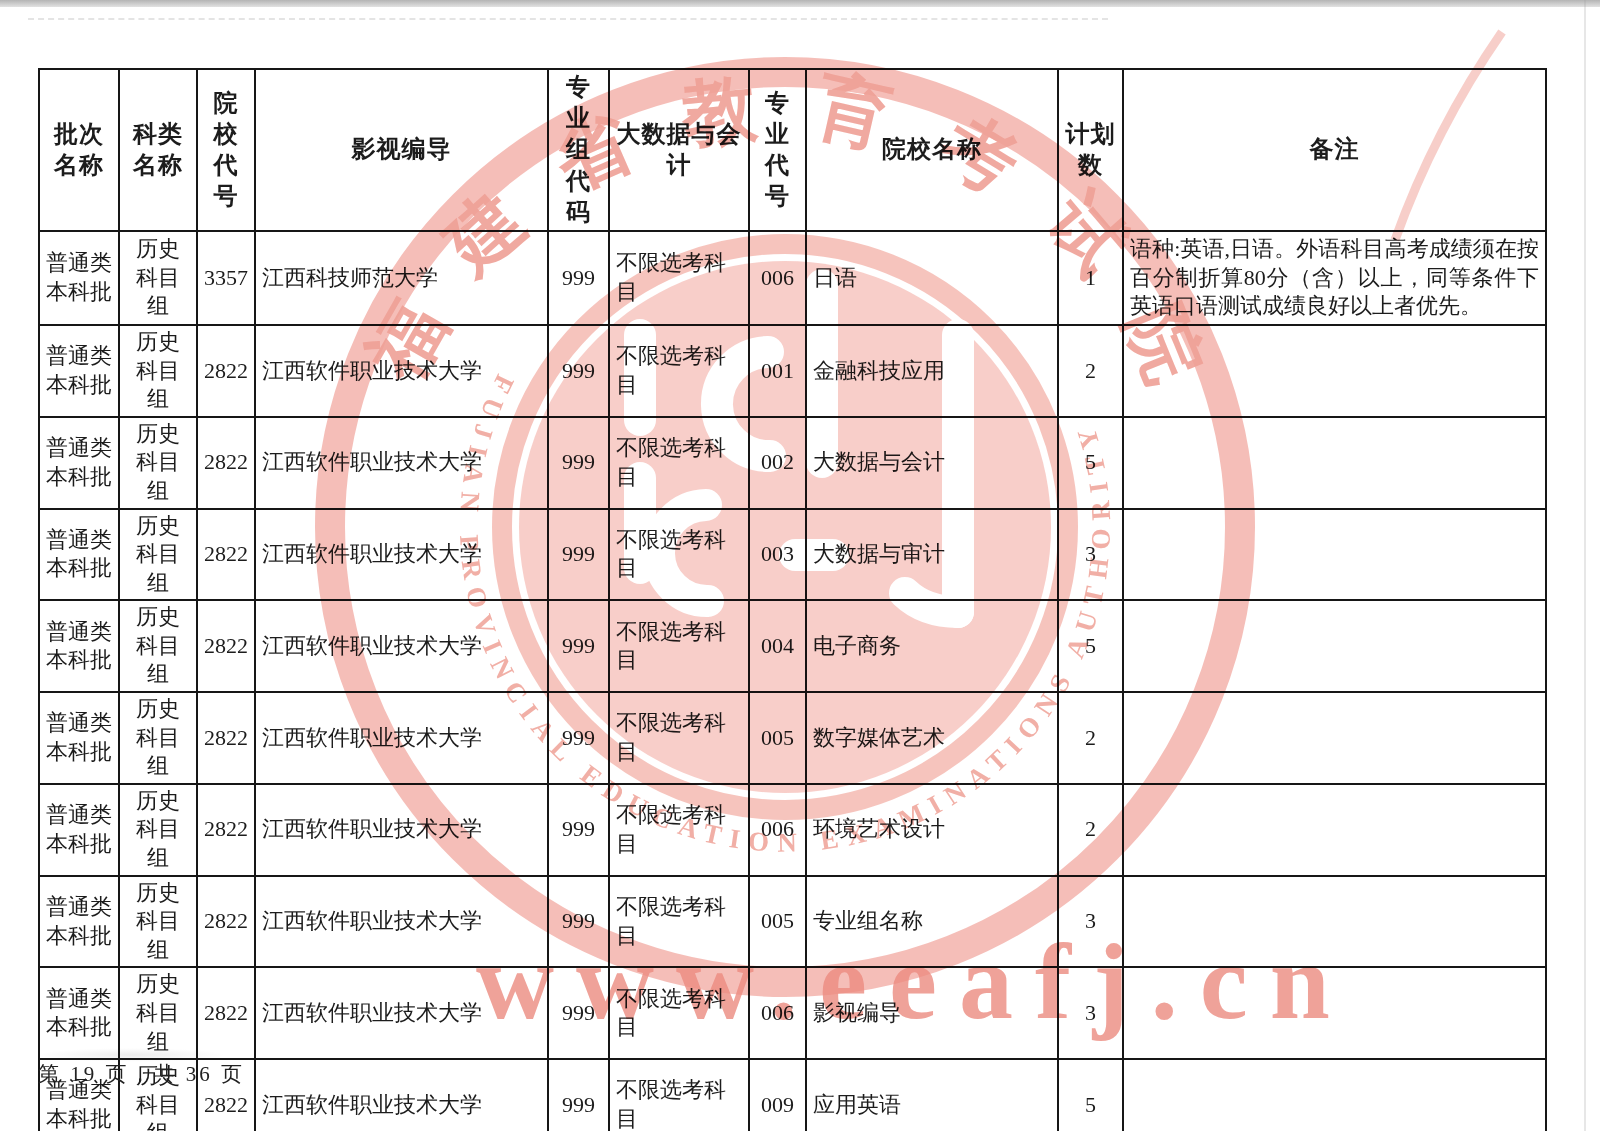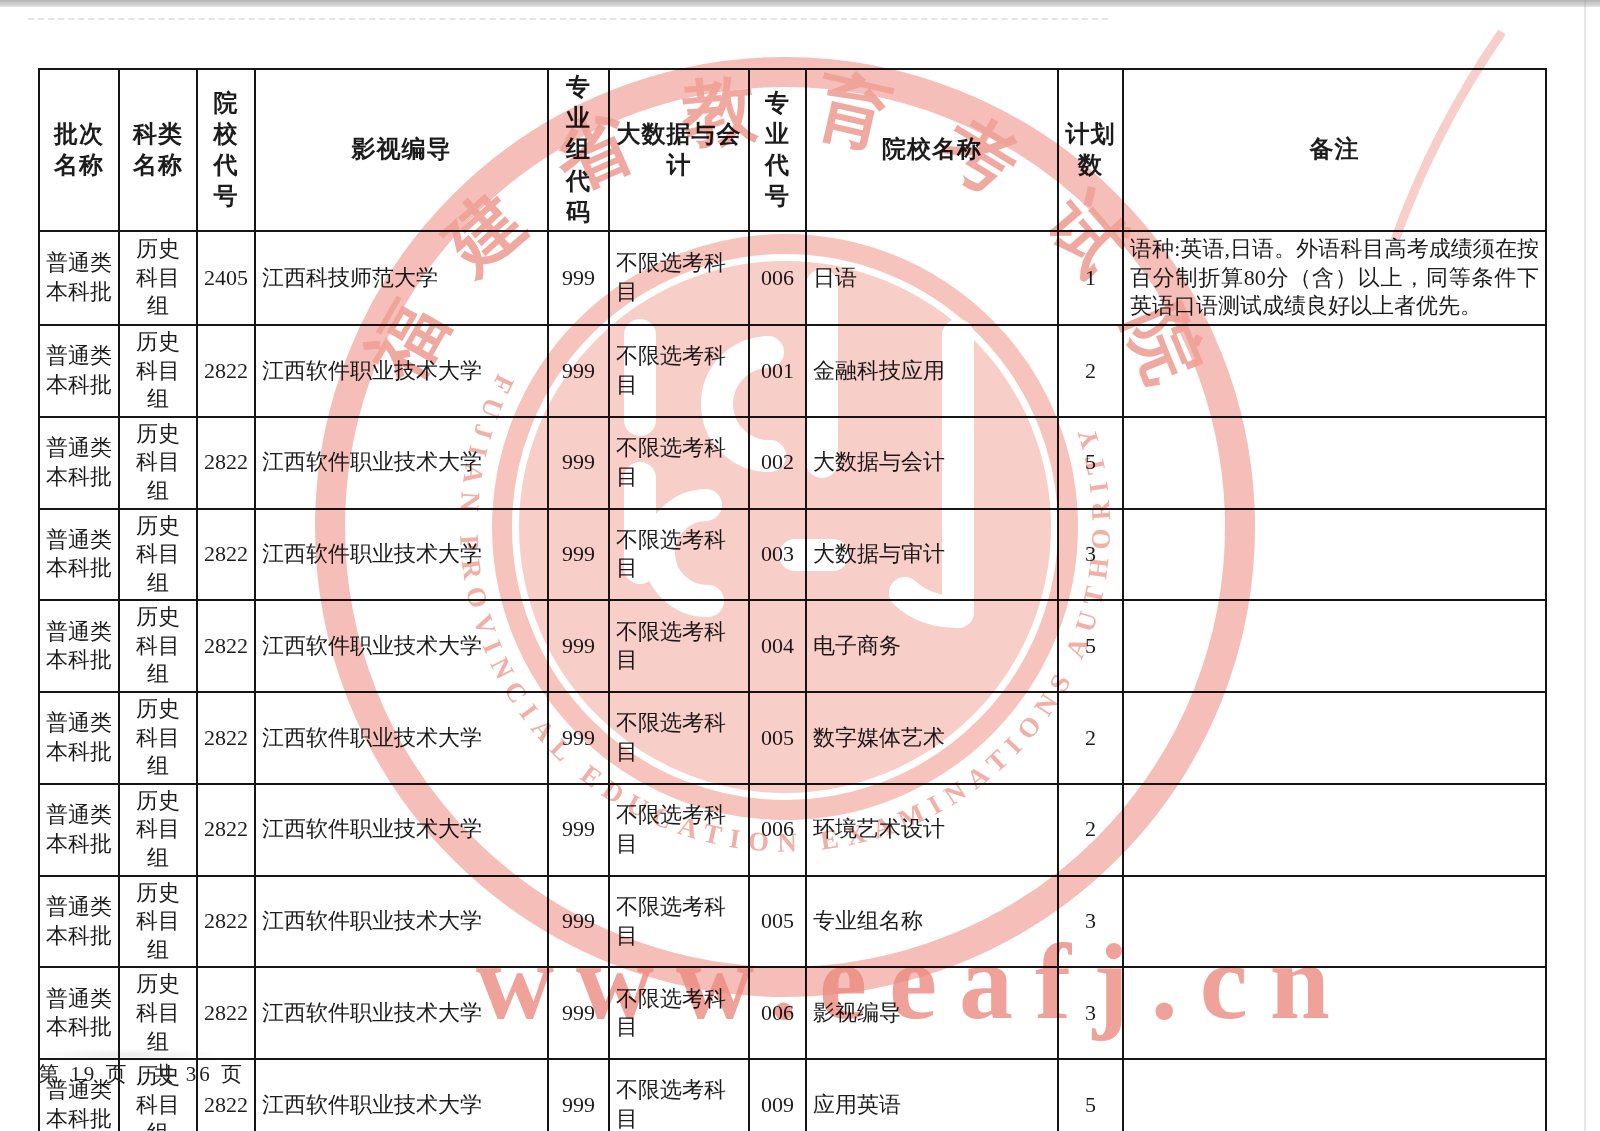--- a/index.html
+++ b/index.html
@@ -100,21 +100,21 @@
 数</th>
         <th>备注</th>
       </tr>
     </thead>
     <tbody id="plan-tbody">
     <tr class="r-first">
       <td class="c-center">普通类
 本科批</td>
       <td class="c-center">历史
 科目组</td>
-      <td class="c-center">2405</td>
+      <td class="c-center">3357</td>
       <td class="c-left">江西科技师范大学</td>
       <td class="c-center">999</td>
       <td class="c-left">不限选考科目</td>
       <td class="c-center">006</td>
       <td class="c-left">日语</td>
       <td class="c-center">1</td>
       <td class="c-remarks">语种:英语,日语。外语科目高考成绩须在按百分制折算80分（含）以上，同等条件下英语口语测试成绩良好以上者优先。</td>
     </tr>
 
     <tr>

